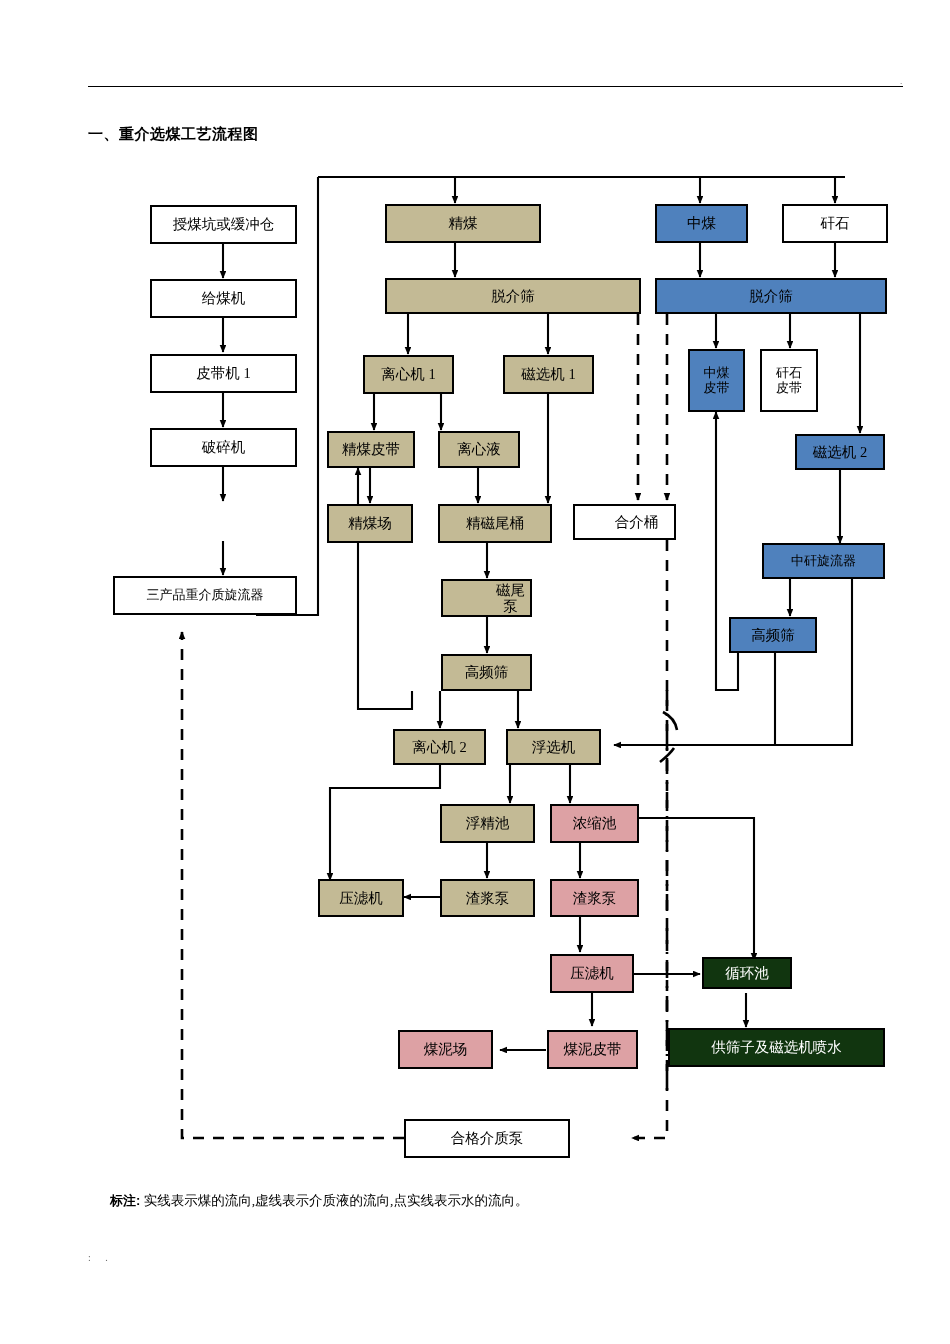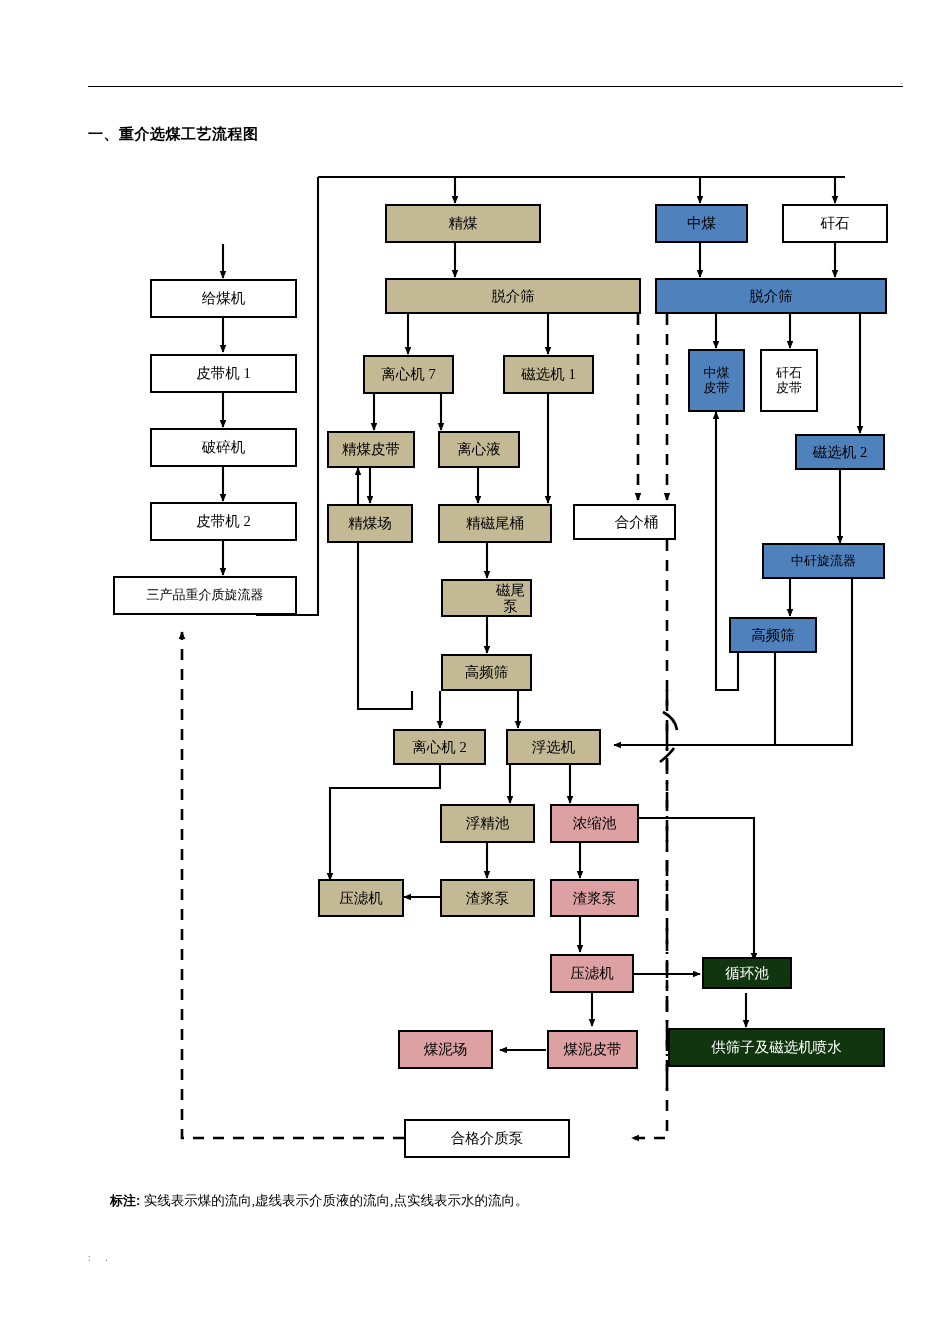--- a/index.html
+++ b/index.html
@@ -165,34 +165,34 @@
 
       <g stroke="#000" stroke-width="2.6" fill="none" stroke-dasharray="16,8,2,8">
         <path d="M667,690 L667,1090"></path>
       </g>
       <g stroke="#000" stroke-width="2.6" fill="none">
         <path d="M663,712 q12,6 14,18"></path>
         <path d="M660,762 q10,-8 14,-14"></path>
       </g>
     </svg>
 
+    <div class="node c-white" style="left:150px;top:205px;width:147px;height:39px;">授煤坑或缓冲仓</div>
     <div class="node c-white" style="left:150px;top:279px;width:147px;height:39px;">给煤机</div>
     <div class="node c-white" style="left:150px;top:354px;width:147px;height:39px;">皮带机 1</div>
     <div class="node c-white" style="left:150px;top:428px;width:147px;height:39px;">破碎机</div>
-    <div class="node c-white" style="left:150px;top:502px;width:147px;height:39px;">皮带机 2</div>
     <div class="node c-white fs13" style="left:113px;top:576px;width:184px;height:39px;">三产品重介质旋流器</div>
 
     <div class="node c-tan" style="left:385px;top:204px;width:156px;height:39px;">精煤</div>
     <div class="node c-blue" style="left:655px;top:204px;width:93px;height:39px;">中煤</div>
     <div class="node c-white" style="left:782px;top:204px;width:106px;height:39px;">矸石</div>
 
     <div class="node c-tan" style="left:385px;top:278px;width:256px;height:36px;">脱介筛</div>
     <div class="node c-blue" style="left:655px;top:278px;width:232px;height:36px;">脱介筛</div>
 
-    <div class="node c-tan" style="left:363px;top:355px;width:91px;height:39px;">离心机 7</div>
+    <div class="node c-tan" style="left:363px;top:355px;width:91px;height:39px;">离心机 1</div>
     <div class="node c-tan" style="left:503px;top:355px;width:91px;height:39px;">磁选机 1</div>
     <div class="node c-blue fs13" style="left:688px;top:349px;width:57px;height:63px;">中煤
 皮带</div>
     <div class="node c-white fs13" style="left:760px;top:349px;width:58px;height:63px;">矸石
 皮带</div>
 
     <div class="node c-tan" style="left:327px;top:431px;width:88px;height:37px;">精煤皮带</div>
     <div class="node c-tan" style="left:438px;top:431px;width:82px;height:37px;">离心液</div>
     <div class="node c-blue" style="left:795px;top:434px;width:90px;height:36px;">磁选机 2</div>
 

